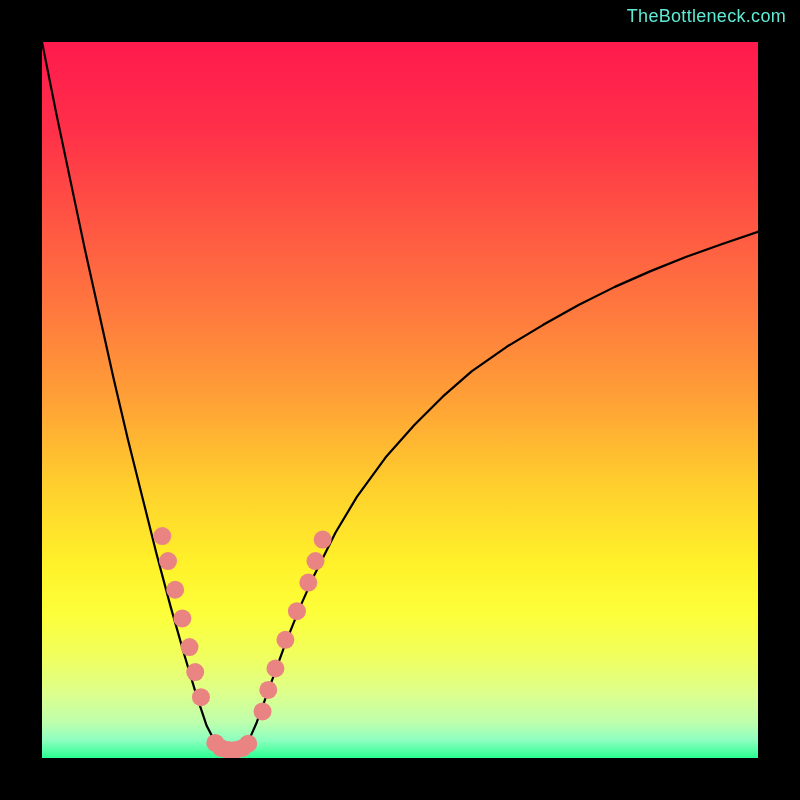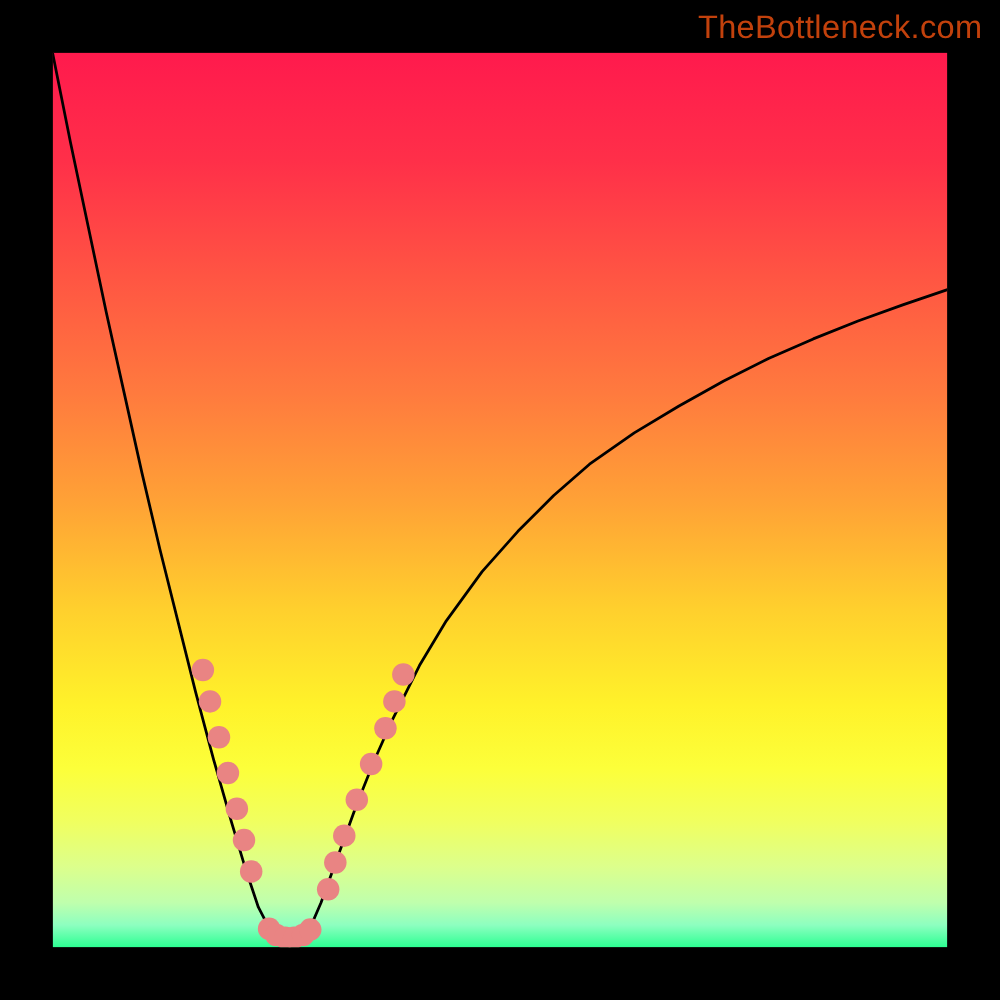--- a/index.html
+++ b/index.html
@@ -22,22 +22,22 @@
     left: 42px;
     top: 42px;
     width: 716px;
     height: 716px;
     overflow: hidden;
   }
   .watermark {
     position: absolute;
     top: 6px;
     right: 14px;
-    color: #c2410c;
-    font-size: 26px;
+    color: #5eead4;
+    font-size: 18px;
     font-weight: 500;
     letter-spacing: 0.3px;
   }
   svg {
     display: block;
   }
 </style>
 </head>
 <body>
 

